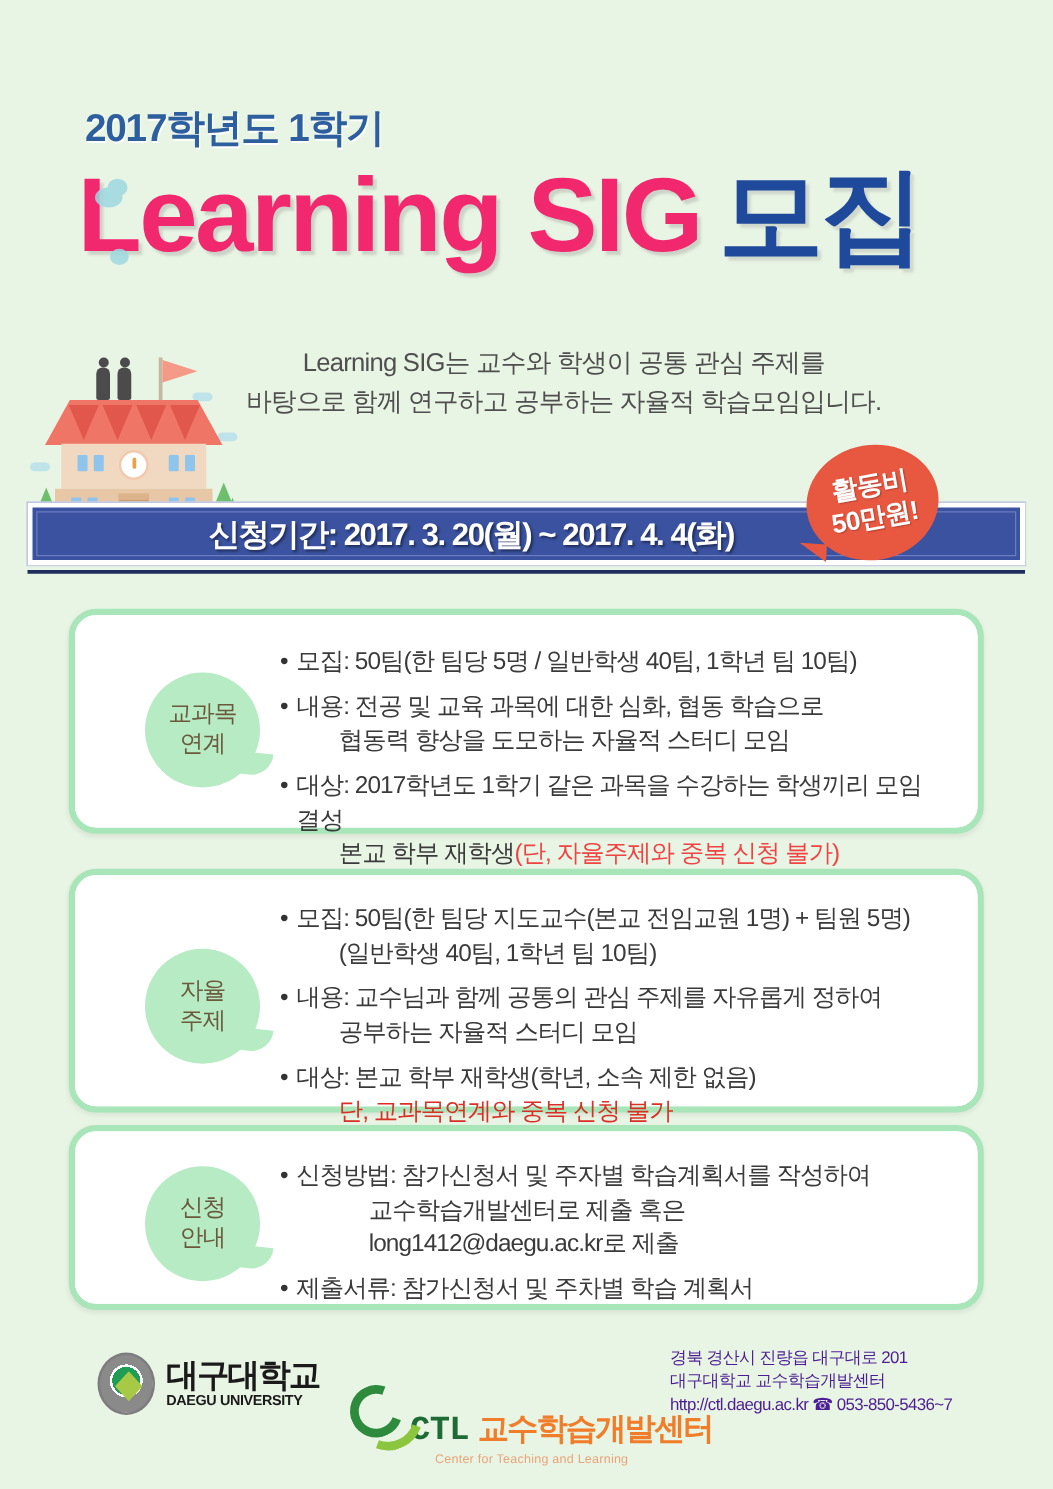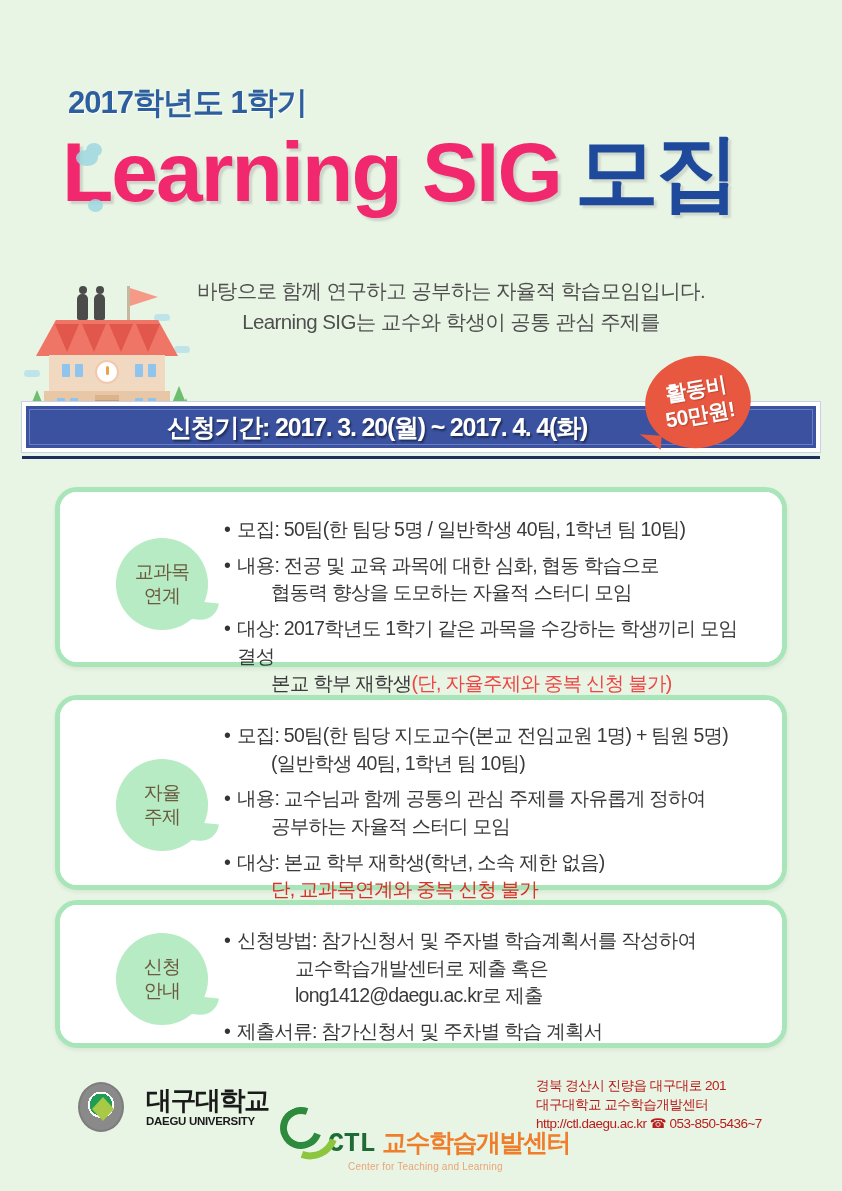--- a/index.html
+++ b/index.html
@@ -305,21 +305,21 @@
   .warn { color: #ef4444; }
   .warn-line { color: #d93025; display: block; padding-left: 34px; }
 
   
   .footer {
     position: absolute;
     left: 0; top: 1078px;
     width: 842px; height: 80px;
   }
 
-  .logo-du { position: absolute; left: 78px; top: 4px; display: flex; align-items: center; gap: 22px; }
+  .logo-du { position: absolute; left: 78px; top: 4px; display: flex; align-items: center; gap: 9px; }
   .du-seal {
     width: 46px; height: 50px;
     border-radius: 50%;
     background: radial-gradient(circle at 50% 45%, #1f9d55 0 34%, #ffffff 34% 40%, #8a8a8a 40% 100%);
     border: 2px solid #7d7d7d;
     position: relative;
   }
   .du-seal::after {
     content: ""; position: absolute; left: 12px; top: 13px;
     width: 22px; height: 24px;
@@ -347,21 +347,21 @@
   .ctl-words { display: flex; flex-direction: column; line-height: 1.05; }
   .ctl-top { display: flex; align-items: baseline; gap: 7px; font-family: Liberation Mono, monospace; }
   .ctl-mark { font-size: 27px; font-weight: 700; color: #1f6b36; letter-spacing: -0.5px; }
   .ctl-kr { font-size: 25px; font-weight: 700; color: #ef7d2a; letter-spacing: -1.5px; margin-top: 48px; }
   .ctl-en { font-size: 10px; color: #e8a47a; letter-spacing: 0.2px; margin-top: 4px; margin-left: 20px; }
 
   .footer-contact {
     position: absolute;
     left: 536px; top: -2px;
     font-size: 13.5px;
-    color: #b91c1c;
+    color: #4c1d95;
     line-height: 1.42;
     letter-spacing: -0.5px;
   }
 </style>
 </head>
 <body>
 
 <div class="poster">
 
   <div class="header-block">
@@ -400,22 +400,22 @@
     <span class="win" style="left:48px;top:120px"></span>
     <span class="win" style="left:113px;top:120px"></span>
     <span class="win" style="left:126px;top:120px"></span>
     <span class="door"></span>
     <span class="tree t1"></span>
     <span class="tree t2"></span>
     <span class="tree t3"></span>
   </div>
 
   <div class="desc">
+    <div>Learning SIG는 교수와 학생이 공통 관심 주제를</div>
     <div>바탕으로 함께 연구하고 공부하는 자율적 학습모임입니다.</div>
-    <div>Learning SIG는 교수와 학생이 공통 관심 주제를</div>
   </div>
 
   <div class="banner-wrap">
     <div class="banner">
       <div class="banner-inner"></div>
     </div>
     <div class="banner-text">신청기간: 2017. 3. 20(월) ~ 2017. 4. 4(화)</div>
   </div>
   <div class="banner-underline"></div>
 

